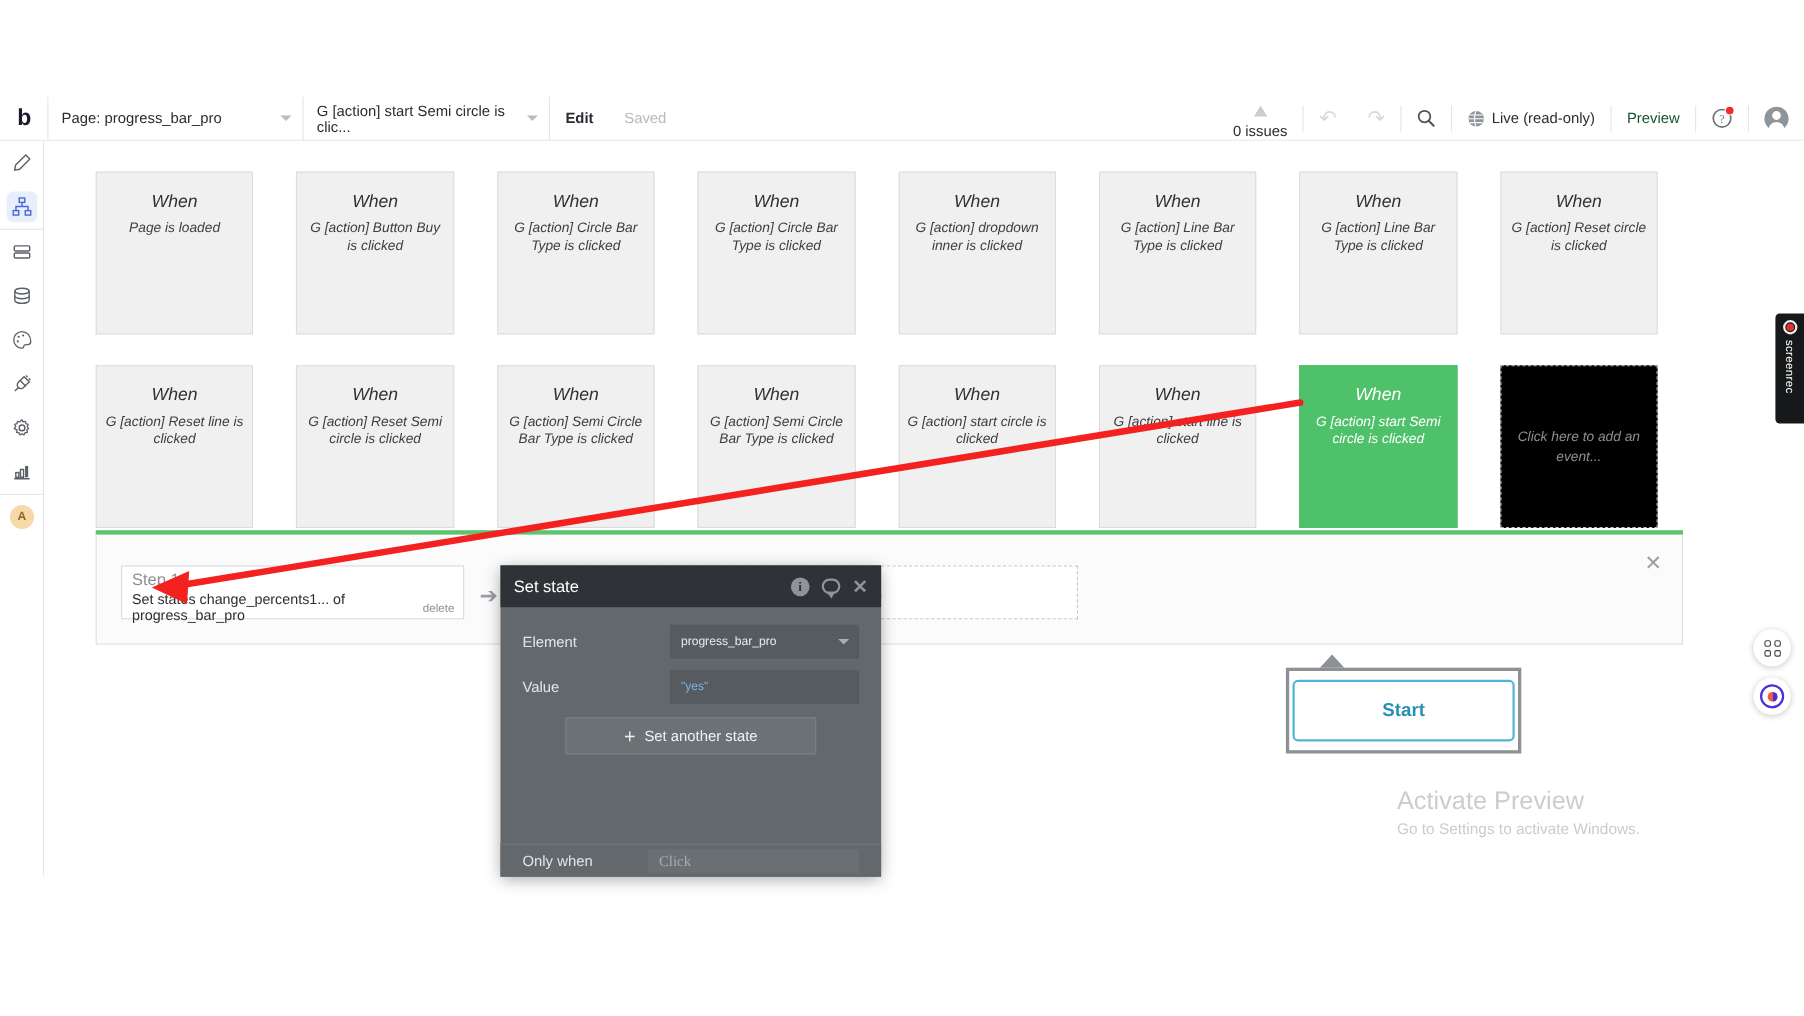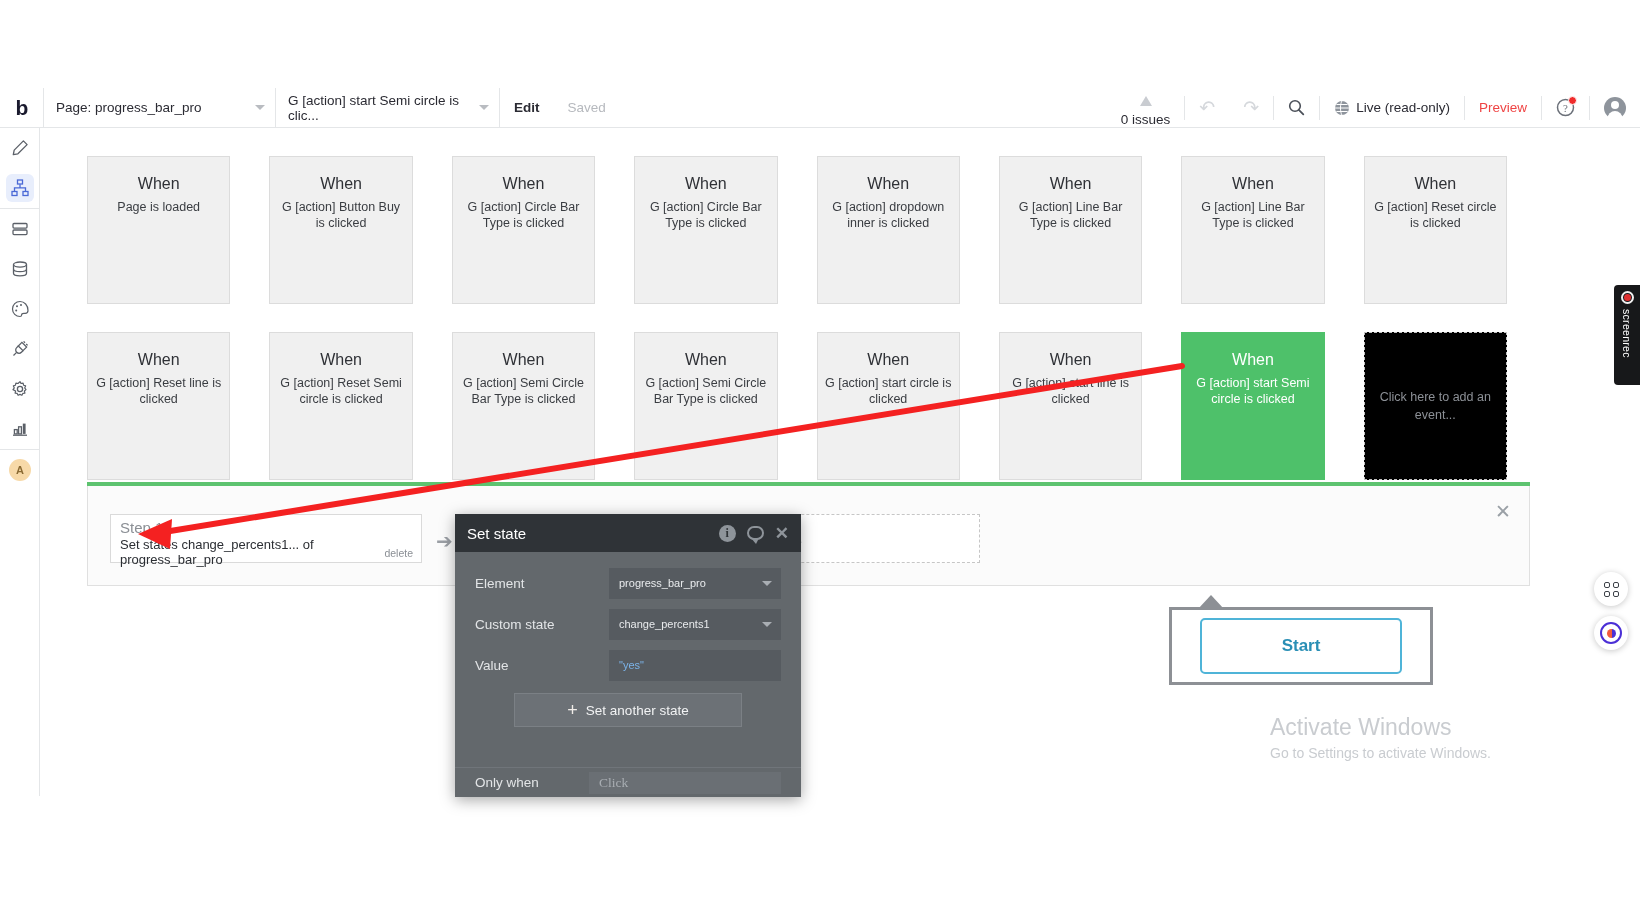--- a/index.html
+++ b/index.html
@@ -29,21 +29,21 @@
   .tb-edit{ color:#2b2b33; font-weight:600; }
   .tb-saved{ color:#b6b9be; }
   .tb-right{ margin-left:auto; display:flex; align-items:center; height:40px; }
   .tb-grp{ display:flex; align-items:center; height:24px; padding:0 14px;
      border-left:1px solid #e4e6e8; font-size:13.5px; color:#2b2b33; gap:6px;}
   .tb-grp.nb{ border-left:none;flex-direction:column; }
   .warn-tri{ width:0;height:0;border-left:6px solid transparent;border-right:6px solid transparent;
      border-bottom:10px solid #c9ccd1; position:relative; }
   .undo,.redo{ font-size:19px; color:#d5d8dc; }
   .icon-sq{ display:inline-flex; align-items:center; justify-content:center; }
-  .preview{ color:#ef4444; }
+  .preview{ color:#14532d; }
   .help-badge{ position:relative; }
   .help-dot{ position:absolute; right:-2px; top:-2px; width:9px;height:9px;border-radius:50%;
      background:#f02b2b; border:1.5px solid #fff;}
   .avatar-tb{ width:22px;height:22px;border-radius:50%;background:#8e949c; position:relative; }
   .avatar-tb:after{ content:""; position:absolute; left:50%; top:4px; transform:translateX(-50%);
      width:8px;height:8px;border-radius:50%; background:#fff;}
   .avatar-tb:before{ content:""; position:absolute; left:50%; bottom:0px; transform:translateX(-50%);
      width:15px;height:8px;border-radius:8px 8px 0 0; background:#fff;}
 
   
@@ -59,21 +59,21 @@
   .rail-avatar{ width:22px;height:22px;border-radius:50%; background:#f7d9a8; color:#8a6a33;
      font-size:11px; display:flex;align-items:center;justify-content:center; font-weight:600;}
   .rail-arrow{ position:absolute; left:44px; top:332px; width:0;height:0;
      border-top:6px solid transparent;border-bottom:6px solid transparent;border-left:7px solid #6b7079;}
 
   
   .canvas{ position:absolute; left:41px; top:128px; right:0; bottom:0; background:#fff; }
 
   
   .cards{ position:absolute; left:46px; top:28px; width:1420px; }
-  .row{ display:flex; gap:39px; margin-bottom:28px; }
+  .row{ display:flex; gap:39px; margin-bottom:28px;font-style:italic; }
   .card{ width:144px; height:148px; background:#f0f0f0; border:1px solid #dcdcdc;
      padding-top:18px; text-align:center; }
   .card .when{ font-size:16px; color:#2f3136; margin-bottom:6px; font-weight:400; }
   .card .desc{ font-size:12.5px; color:#3a3d42; line-height:16px; padding:0 7px; }
   .card.green{ background:#4ec16a; border-color:#4ec16a; }
   .card.green .when,.card.green .desc{ color:#ffffff; }
   .card.add{ background:#000000; border:1px dashed #c2c2c2;
      display:flex; align-items:center; justify-content:center; padding-top:0;}
   .card.add .addtxt{ font-size:12.5px; color:#8c9096; line-height:18px; padding:0 14px; }
 
@@ -117,21 +117,21 @@
      border:1px solid #7b8085; display:flex; align-items:center; justify-content:center;
      color:#f2f3f4; font-size:13.5px; gap:8px; }
   .plus{ font-size:18px; color:#f0ece8; line-height:1; }
   .dlg-foot{ position:absolute; left:0; bottom:0; width:346px; height:30px;
      background:#63686c; border-top:1px solid #70757a; display:flex; align-items:center; }
   .foot-lbl{ width:134px; padding-left:20px; color:#e3e5e7; font-size:13.5px; }
   .foot-ctl{ flex:1; margin-right:20px; height:22px; background:#6a6f74; color:#a8adb2;
      font-size:13.5px; display:flex; align-items:center; padding-left:10px;font-family:Liberation Serif, serif; }
 
   
-  .starttip{ position:absolute; left:1128px; top:479px; width:264px; height:78px;
+  .starttip{ position:absolute; left:1128px; top:479px; width:214px; height:78px;
      background:#ffffff; border:3px solid #8d9095; display:flex; align-items:center;
      justify-content:center; }
   .starttip-inner{ width:202px; height:56px; border:2px solid #4fb4d8; border-radius:5px;
      display:flex; align-items:center; justify-content:center;
      color:#2a8fb5; font-size:17px; font-weight:bold; }
   .starttip-arrow{ position:absolute; left:1157px; top:467px; width:0;height:0;
      border-left:13px solid transparent;border-right:13px solid transparent;
      border-bottom:14px solid #8d9095; }
 
   
@@ -438,27 +438,20 @@
 
     <div class="dlg-body">
       <div class="frow">
         <span class="flabel">Element</span>
         <span class="fctl">
           <span>progress_bar_pro</span>
           <span class="dcaret"></span>
         </span>
       </div>
 
-      <div class="frow">
-        <span class="flabel">Custom state</span>
-        <span class="fctl">
-          <span>change_percents1</span>
-          <span class="dcaret"></span>
-        </span>
-      </div>
 
       <div class="frow">
         <span class="flabel">Value</span>
         <span class="fctl value">
           <span>"yes"</span>
         </span>
       </div>
 
       <div class="setanother">
         <span class="plus">+</span>
@@ -492,17 +485,17 @@
         <i></i>
       </span>
   </div>
   <div class="fab chat">
     <span class="chatring">
         <i></i>
       </span>
   </div>
 
   <div class="wm">
-    <div class="l1">Activate Windows</div>
+    <div class="l1">Activate Preview</div>
     <div class="l2">Go to Settings to activate Windows.</div>
   </div>
 
 </div>
 
 </body></html>

